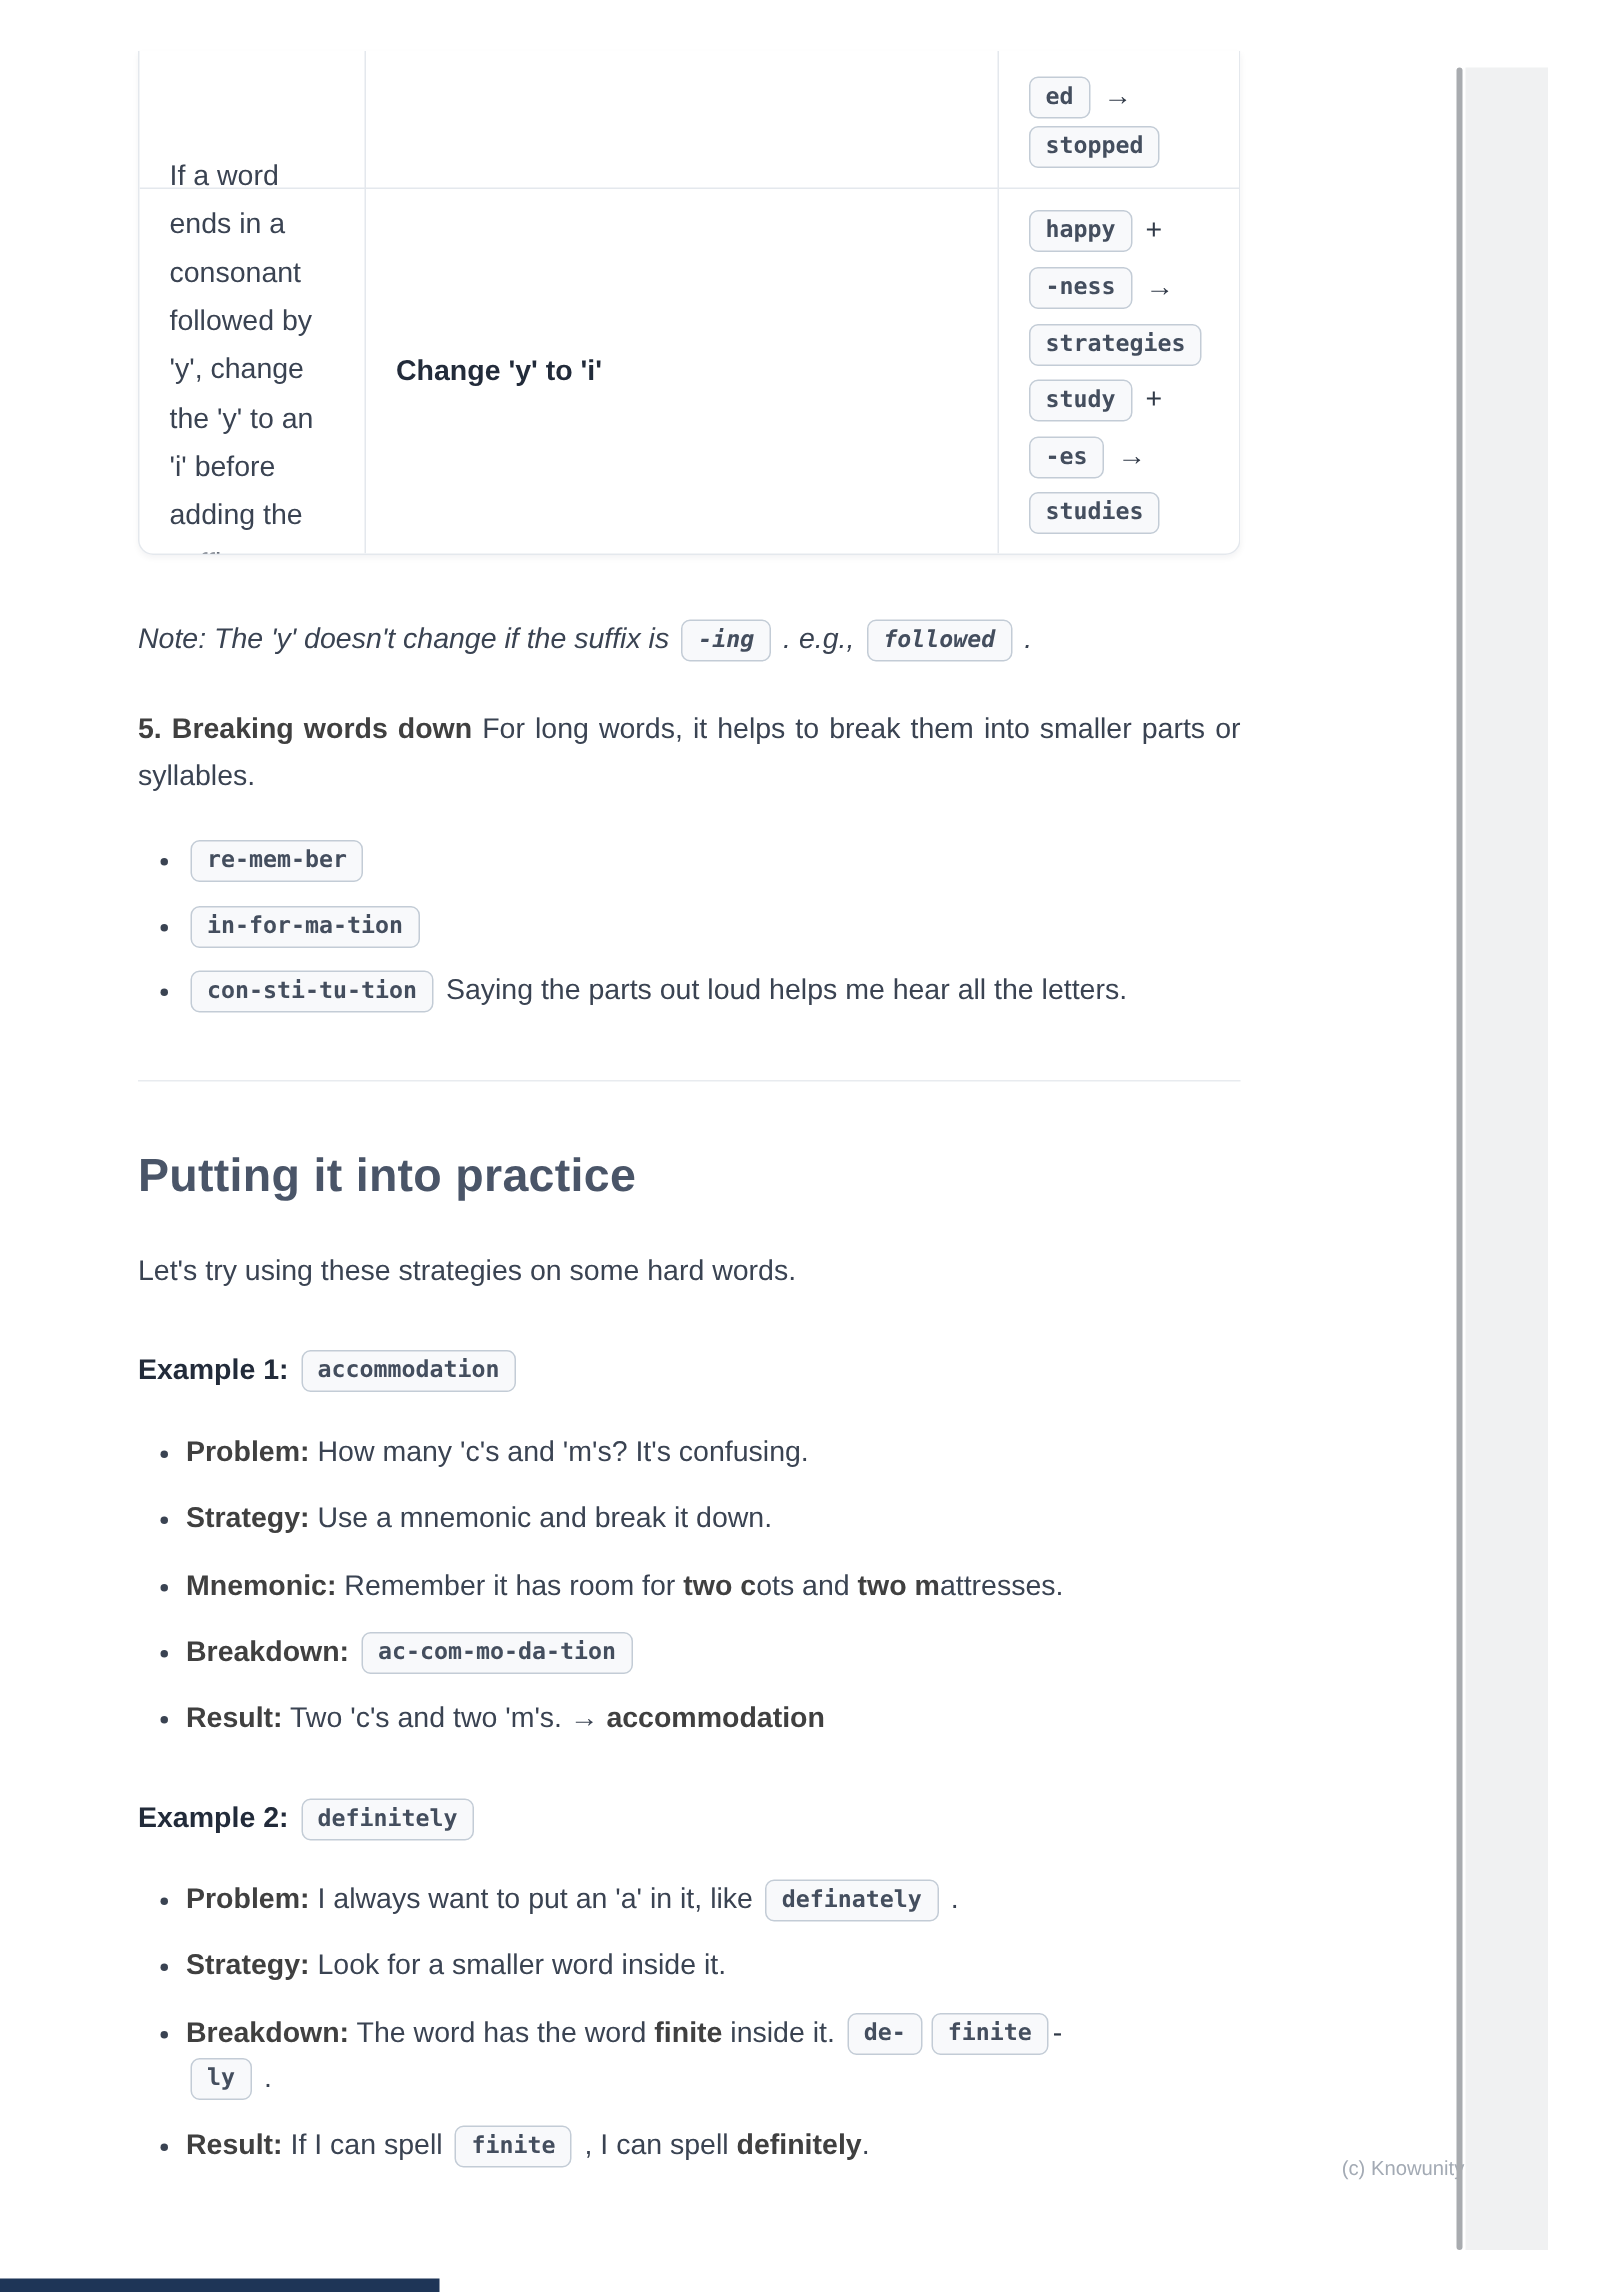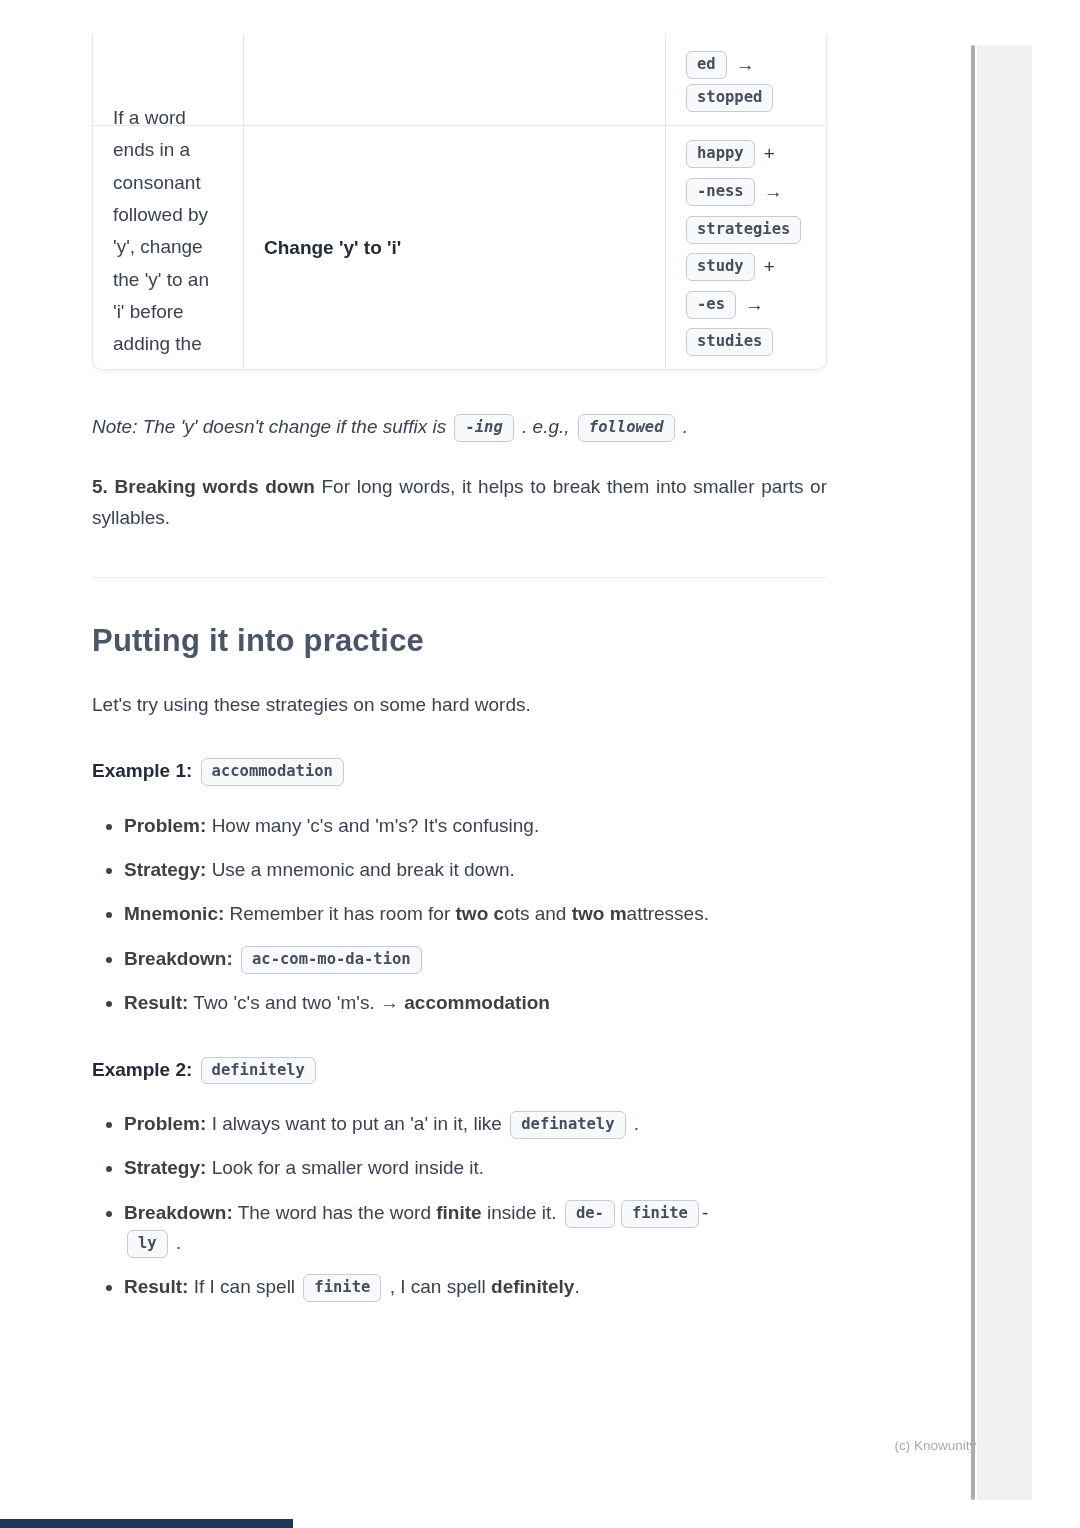--- a/index.html
+++ b/index.html
@@ -94,20 +94,25 @@
         </div>
       </div>
     </div>
 
     <p class="note"><span>Note: The 'y' doesn't change if the suffix is</span>
       <span class="chip">-ing</span><span> . e.g.,</span>
       <span class="chip">followed</span><span> .</span></p>
 
     <p class="p5"><b class="dark">5. Breaking words down</b><span> For long words, it helps to break them into smaller parts or syllables.</span></p>
 
+    <ul class="syllables">
+      <li><span class="chip">re-mem-ber</span></li>
+      <li><span class="chip">in-for-ma-tion</span></li>
+      <li><span class="chip">con-sti-tu-tion</span><span> Saying the parts out loud helps me hear all the letters.</span></li>
+    </ul>
 
     <hr class="divider">
 
     <h2 class="practice-title">Putting it into practice</h2>
     <p class="intro">Let's try using these strategies on some hard words.</p>
 
     <p class="example-line"><span>Example 1:</span>
       <span class="chip">accommodation</span></p>
 
     <ul class="example-list">

